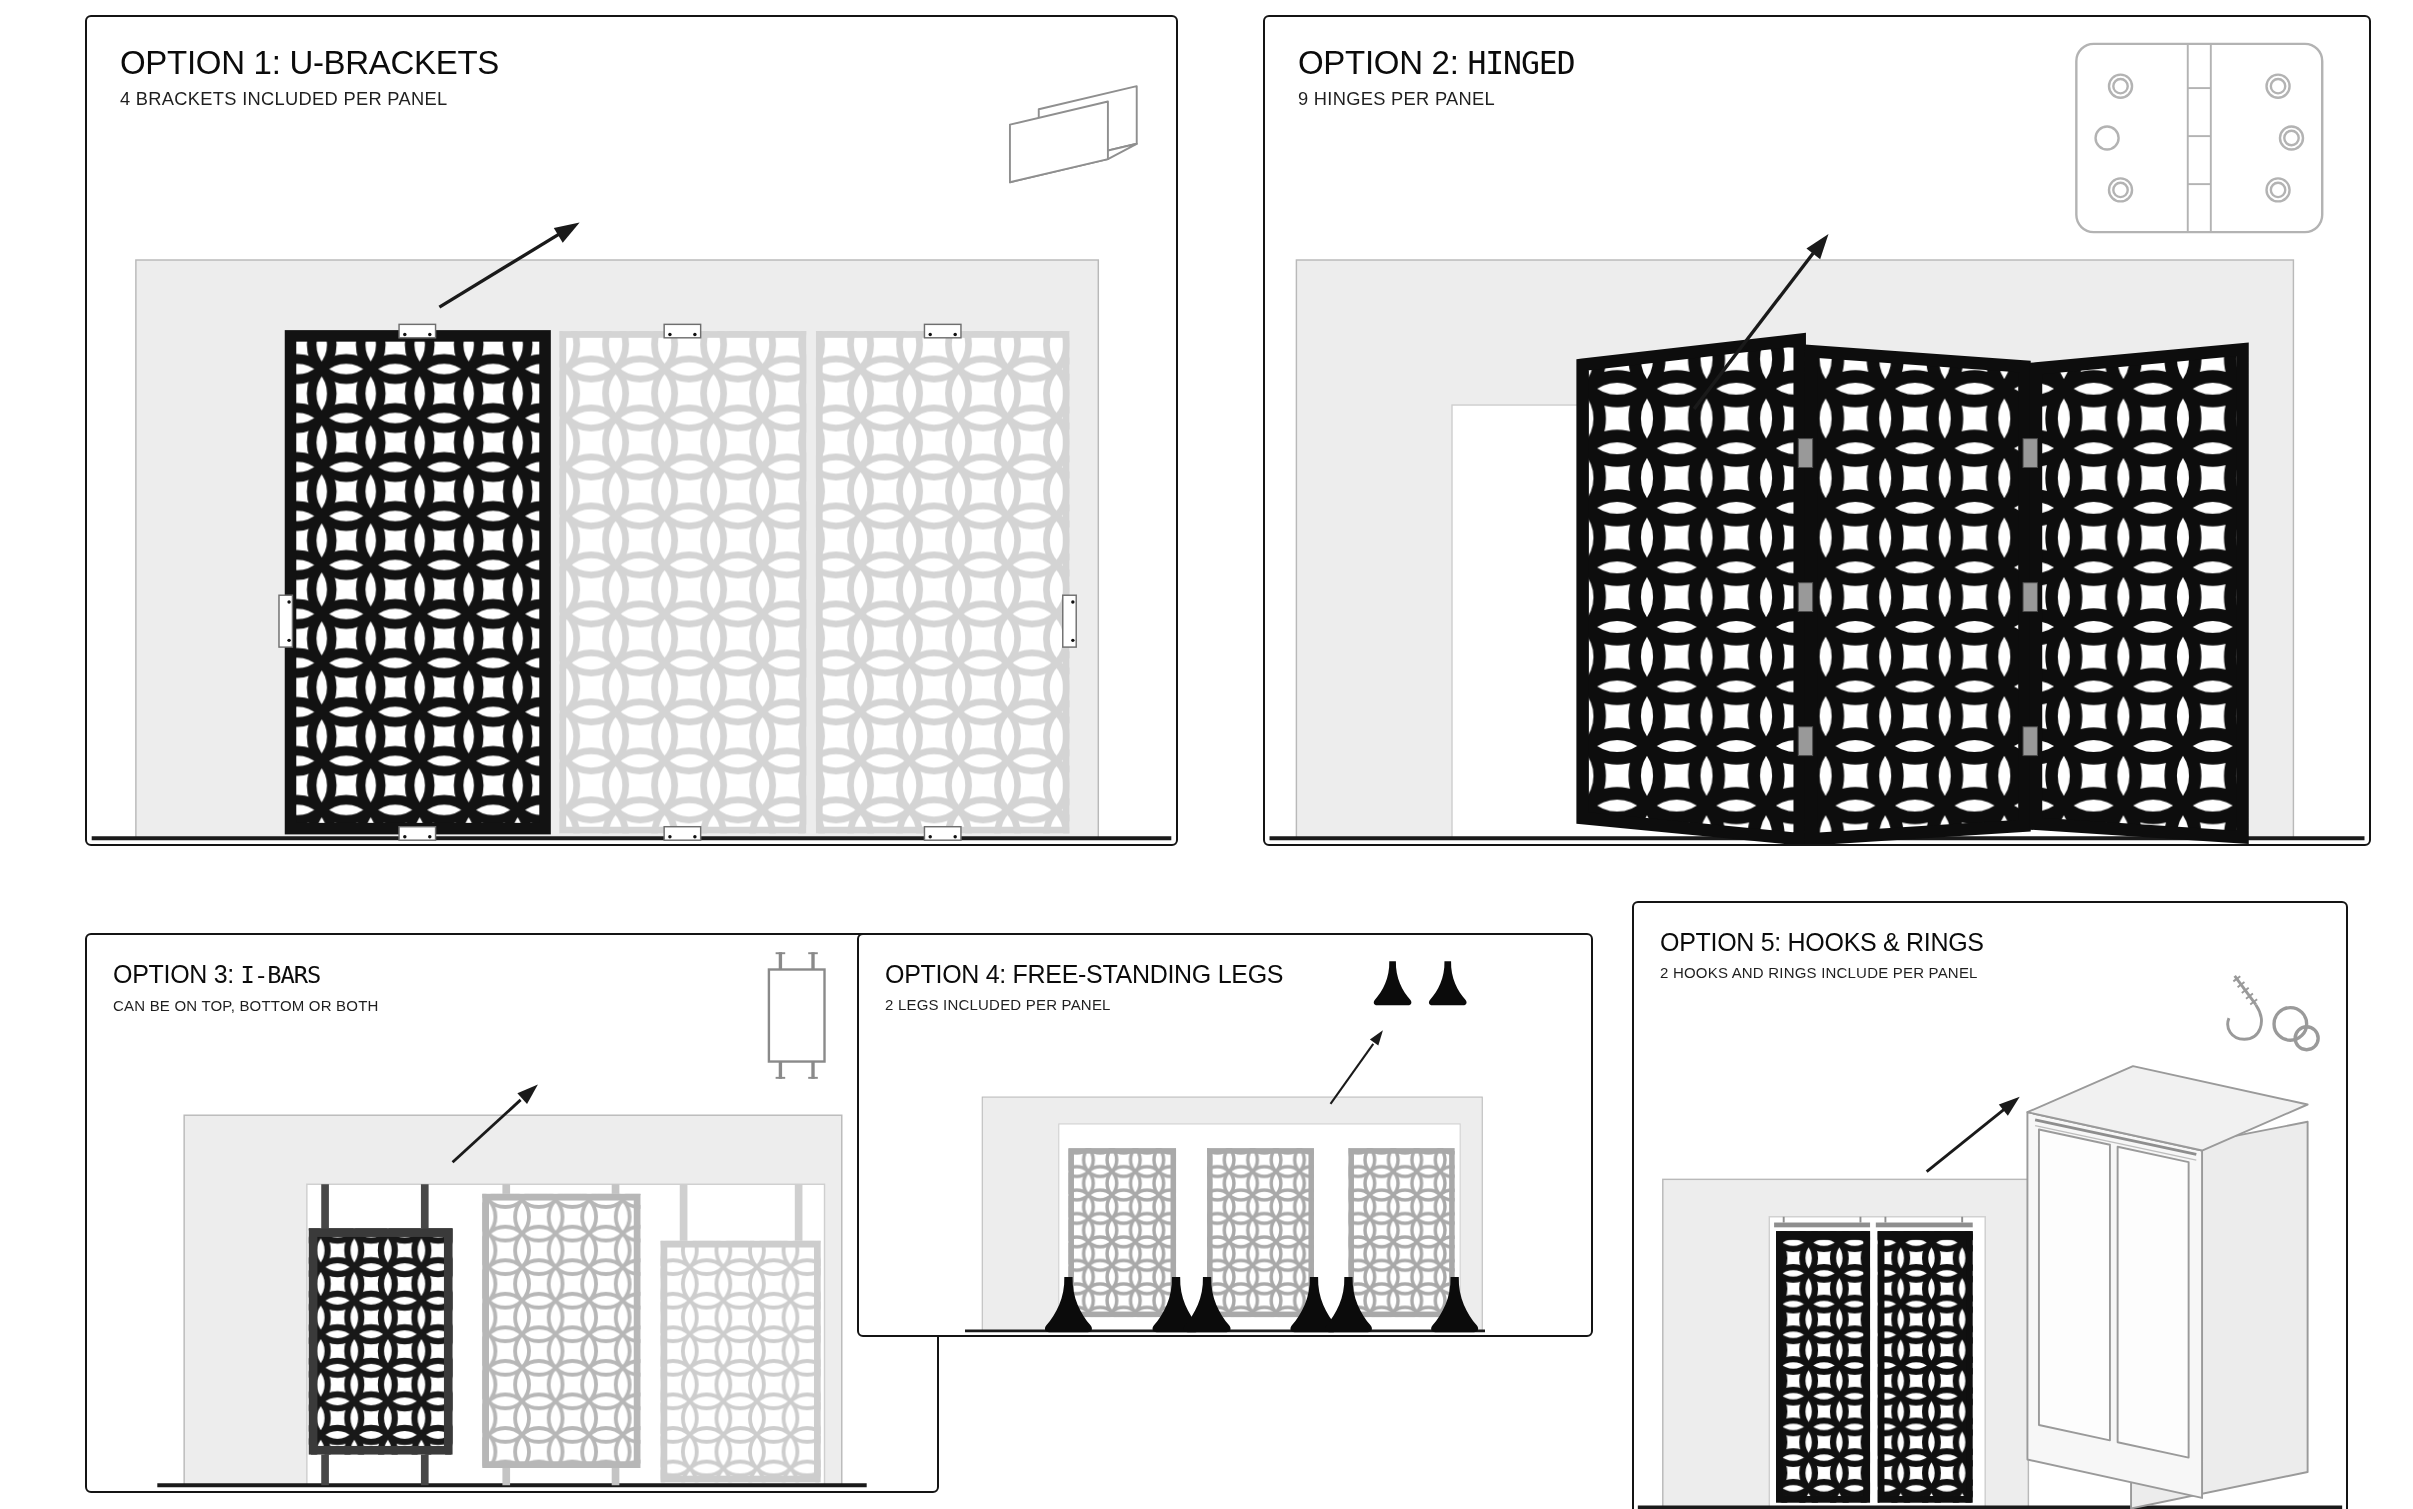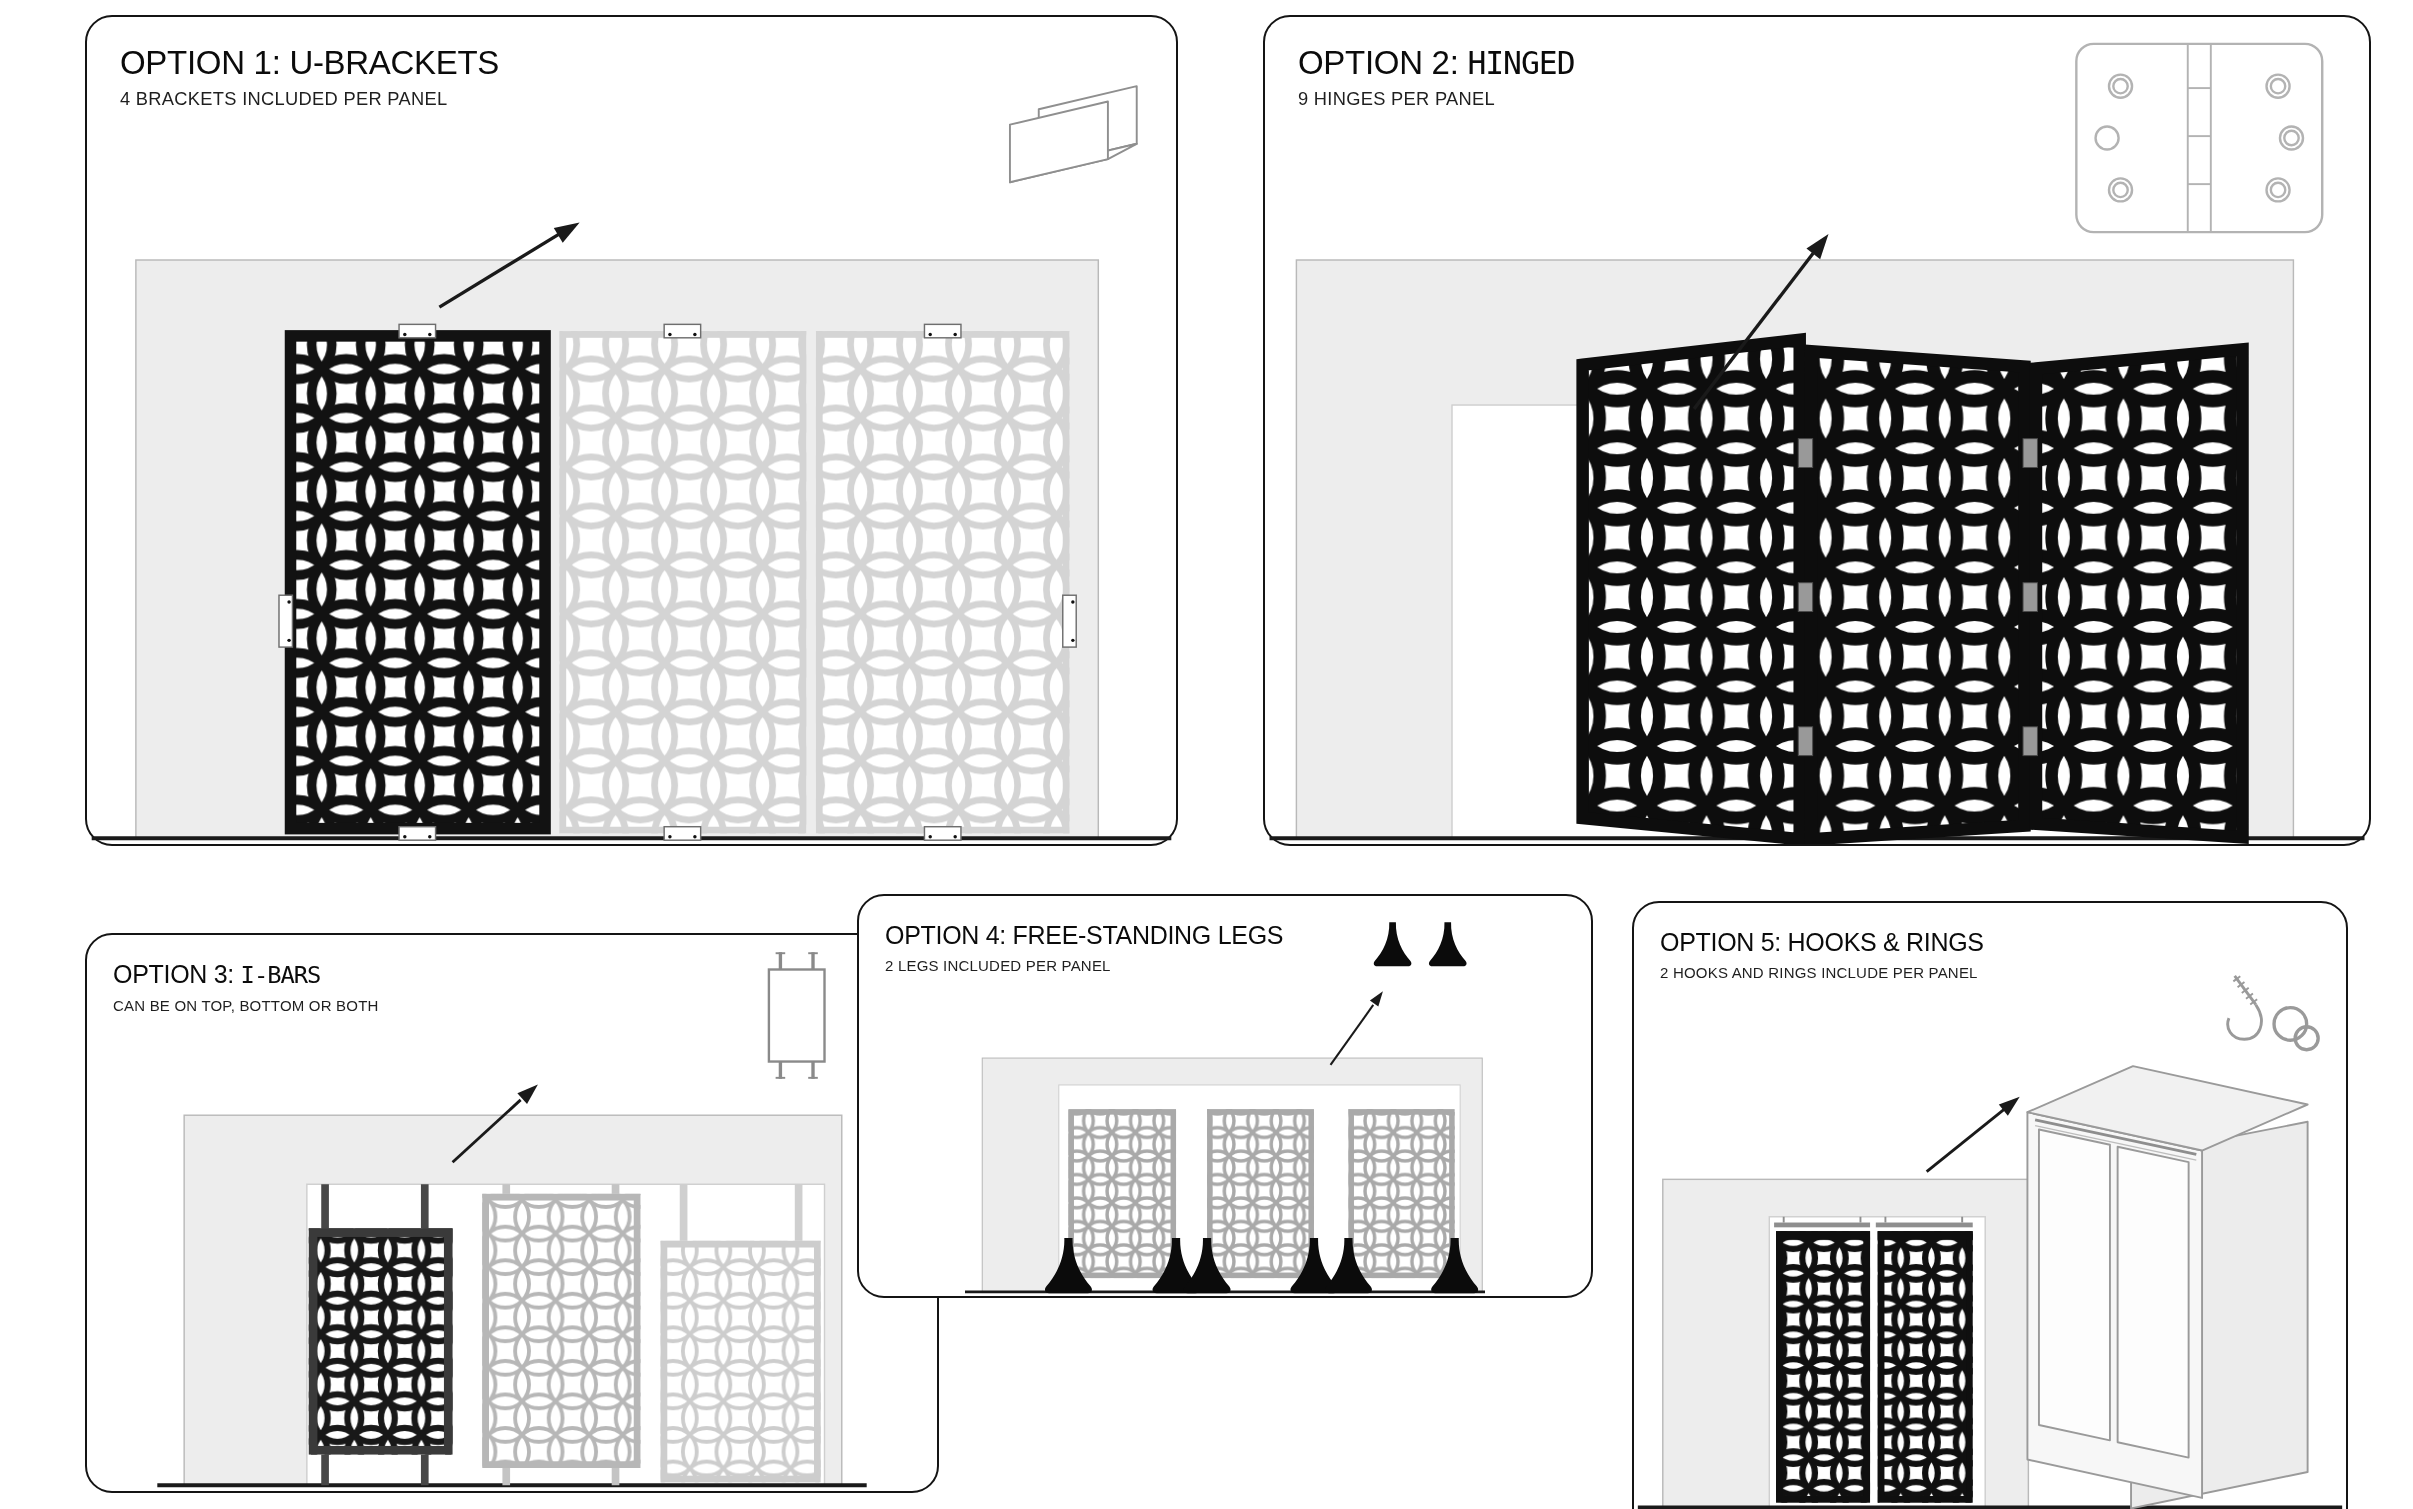--- a/index.html
+++ b/index.html
@@ -1,22 +1,22 @@
 <!DOCTYPE html>
 <html><head>
 <meta charset="utf-8">
 <style>
   html,body{margin:0;padding:0;background:#ffffff;}
   body{position:relative;width:2414px;height:1509px;overflow:hidden;
        font-family:"Liberation Sans",sans-serif;color:#0b0b0b;}
-  .card{position:absolute;background:#ffffff;border:2.9px solid #141414;border-radius:27px;box-sizing:border-box;}
+  .card{position:absolute;background:#ffffff;border:2.9px solid #141414;border-radius:6px;box-sizing:border-box;}
   .c1{left:85px;top:15.4px;width:1093px;height:831px;}
   .c2{left:1263px;top:15.4px;width:1108px;height:831px;padding-left:36px;}
   .c3{left:85px;top:933px;width:854px;height:560px;}
-  .c4{left:857px;top:894px;width:736px;height:404px;}
+  .c4{left:857px;top:933px;width:736px;height:404px;}
   .c5{left:1632px;top:901px;width:716px;height:668px;}
   .scene{position:absolute;left:0;top:0;width:100%;height:100%;}
   .card-head{position:absolute;left:33px;top:29px;z-index:2;}
   .title{margin:0;font-size:33px;font-weight:400;letter-spacing:-0.3px;line-height:1.05;color:#0b0b0b;white-space:nowrap;}
   .subtitle{margin:7px 0 0 0;font-size:18.3px;font-weight:400;letter-spacing:0.3px;color:#1f1f1f;white-space:nowrap;}
   .small .card-head{left:26px;top:26px;}
   .small .title{font-size:25px;}
   .small .subtitle{margin-top:8.7px;font-size:15px;letter-spacing:0.2px;}
   .mono{font-family:"DejaVu Sans Mono",monospace;font-size:0.95em;letter-spacing:-1px;}
 </style>

